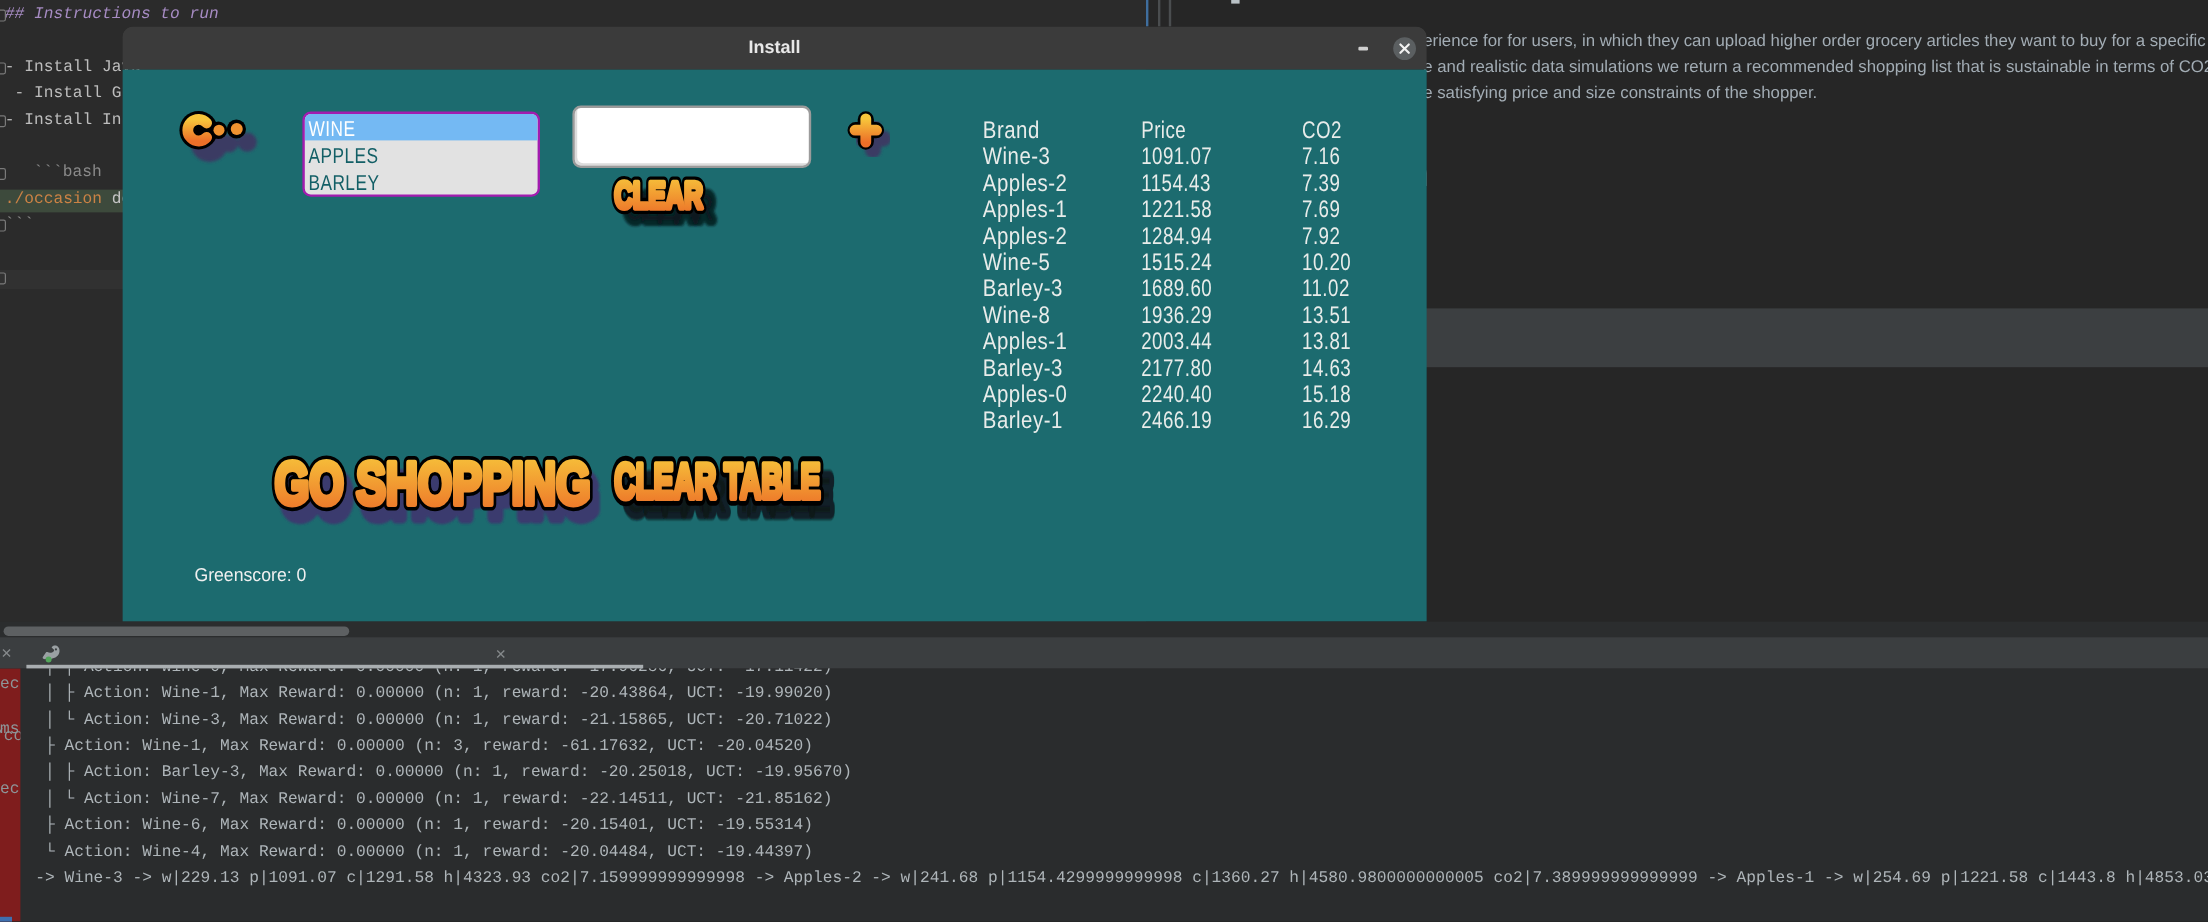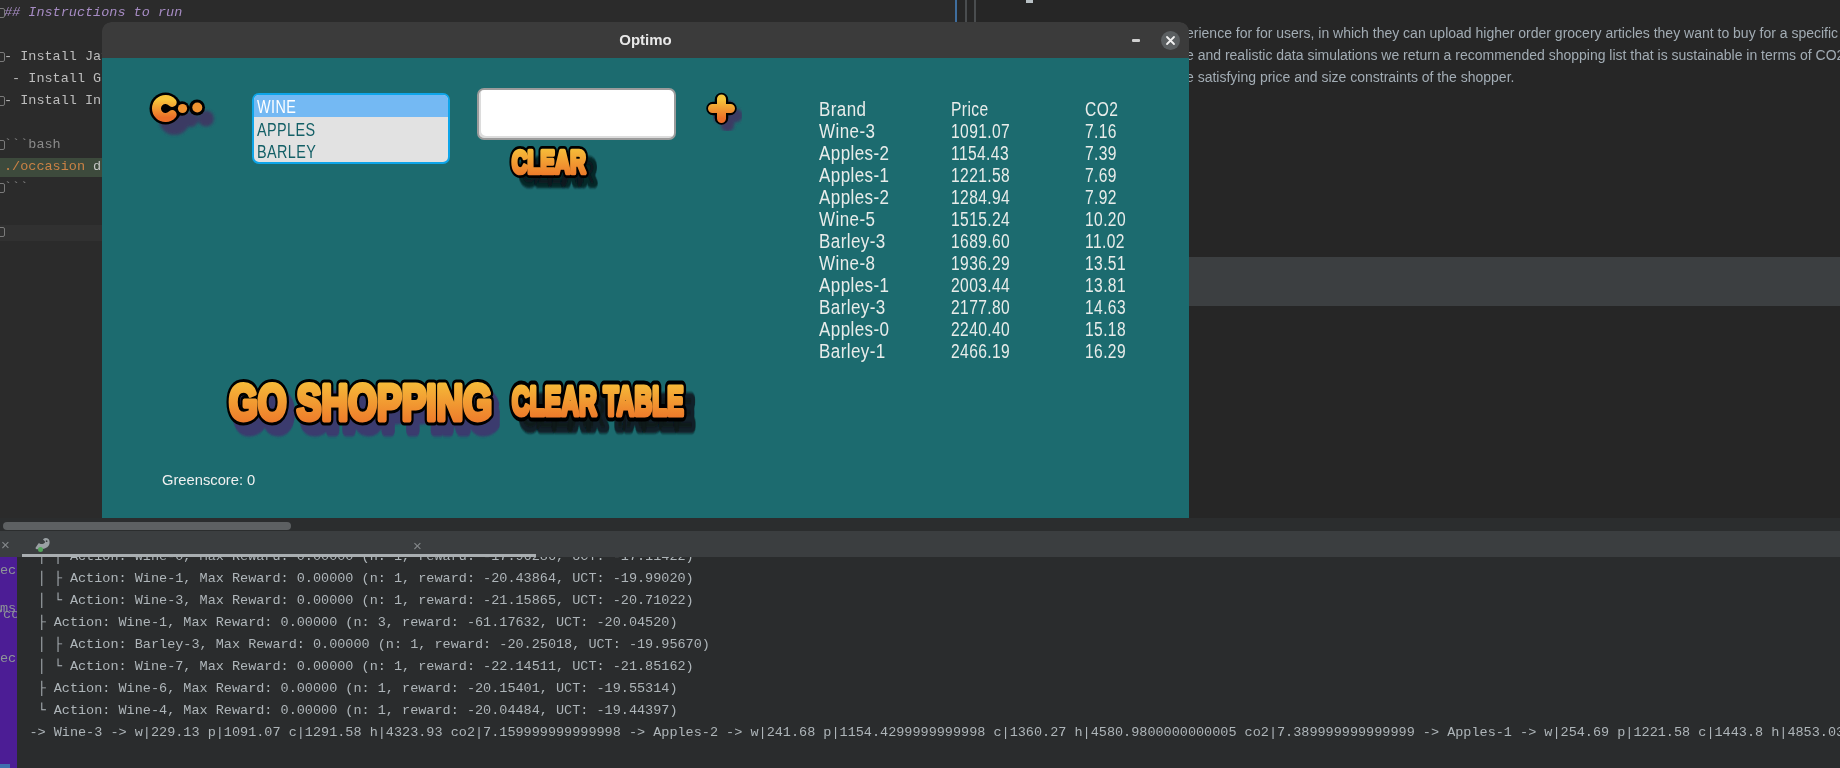--- a/index.html
+++ b/index.html
@@ -10,21 +10,21 @@
 </style>
 </head>
 <body>
 <div id="stage">
 
   <div class="abs" id="editor" style="left:0;top:0;width:955px;height:531px;background:#2b2b2b;overflow:hidden;">
     <div class="abs mono" style="left:4px;top:5px;color:#a78cc4;font-style:italic;">## Instructions to run</div>
     <div class="abs mono" style="left:4px;top:49px;color:#bdbdbd;">- Install Java</div>
     <div class="abs mono" style="left:4px;top:71px;color:#bdbdbd;"> - Install Gradle</div>
     <div class="abs mono" style="left:4px;top:93px;color:#bdbdbd;">- Install IntelliJ</div>
-    <div class="abs mono" style="left:4px;top:137px;color:#8a8a8a;">```bash</div>
+    <div class="abs mono" style="left:4px;top:137px;color:#8a8a8a;padding-left:24px;">```bash</div>
     <div class="abs" style="left:0;top:158px;width:955px;height:19px;background:#3d4a3c;"></div>
     <div class="abs mono" style="left:4px;top:159px;"><span style="color:#cb8245;">./occasion</span><span style="color:#c4c4c4;"> desktop:run</span></div>
     <div class="abs mono" style="left:4px;top:180px;color:#8a8a8a;">```</div>
     <div class="abs" style="left:0;top:225px;width:955px;height:16px;background:#313131;"></div>
 
     <div class="abs" style="left:-4px;top:8px;width:9px;height:10px;border:1.5px solid #7a7a7a;border-radius:2px;"></div>
     <div class="abs" style="left:-4px;top:52px;width:9px;height:10px;border:1.5px solid #7a7a7a;border-radius:2px;"></div>
     <div class="abs" style="left:-4px;top:96px;width:9px;height:10px;border:1.5px solid #7a7a7a;border-radius:2px;"></div>
     <div class="abs" style="left:-4px;top:140px;width:9px;height:10px;border:1.5px solid #7a7a7a;border-radius:2px;"></div>
     <div class="abs" style="left:-4px;top:183px;width:9px;height:10px;border:1.5px solid #7a7a7a;border-radius:2px;"></div>
@@ -66,39 +66,39 @@
     <div class="abs mono" style="left:0;top:22px;">     │ ├ Action: Wine-1, Max Reward: 0.00000 (n: 1, reward: -20.43864, UCT: -19.99020)</div>
     <div class="abs mono" style="left:0;top:44px;">     │ └ Action: Wine-3, Max Reward: 0.00000 (n: 1, reward: -21.15865, UCT: -20.71022)</div>
     <div class="abs mono" style="left:0;top:66px;">     ├ Action: Wine-1, Max Reward: 0.00000 (n: 3, reward: -61.17632, UCT: -20.04520)</div>
     <div class="abs mono" style="left:0;top:88px;">     │ ├ Action: Barley-3, Max Reward: 0.00000 (n: 1, reward: -20.25018, UCT: -19.95670)</div>
     <div class="abs mono" style="left:0;top:110px;">     │ └ Action: Wine-7, Max Reward: 0.00000 (n: 1, reward: -22.14511, UCT: -21.85162)</div>
     <div class="abs mono" style="left:0;top:132px;">     ├ Action: Wine-6, Max Reward: 0.00000 (n: 1, reward: -20.15401, UCT: -19.55314)</div>
     <div class="abs mono" style="left:0;top:154px;">     └ Action: Wine-4, Max Reward: 0.00000 (n: 1, reward: -20.04484, UCT: -19.44397)</div>
     <div class="abs mono" style="left:0;top:176px;">    -&gt; Wine-3 -&gt; w|229.13 p|1091.07 c|1291.58 h|4323.93 co2|7.159999999999998 -&gt; Apples-2 -&gt; w|241.68 p|1154.4299999999998 c|1360.27 h|4580.9800000000005 co2|7.389999999999999 -&gt; Apples-1 -&gt; w|254.69 p|1221.58 c|1443.8 h|4853.0300000000007 co2|7.69</div>
   </div>
 
-  <div class="abs" style="left:0;top:557px;width:17px;height:211px;background:#4c1d95;overflow:hidden;">
+  <div class="abs" style="left:0;top:557px;width:17px;height:211px;background:#7f1d1d;overflow:hidden;">
     <div class="abs mono" style="left:0;top:6px;color:#8e9598;">ec</div>
     <div class="abs mono" style="left:0;top:44px;color:#8e9598;">ms</div>
     <div class="abs mono" style="left:-5px;top:50px;color:#8e9598;">/co</div>
     <div class="abs mono" style="left:0;top:94px;color:#8e9598;">ec</div>
   </div>
 
   <div class="abs" id="win" style="left:102px;top:22px;width:1087px;height:496px;border-radius:9px 9px 0 0;overflow:hidden;">
 
     <div class="abs" style="left:0;top:0;width:1087px;height:36px;background:#3b3b3b;border-radius:9px 9px 0 0;"></div>
     <div class="abs" style="left:0;top:36px;width:1087px;height:460px;background:#1c6b6f;"></div>
-    <div class="abs" style="left:0;top:9px;width:1087px;text-align:center;color:#e8e8e8;font-size:15px;font-weight:bold;">Optimo</div>
+    <div class="abs" style="left:0;top:9px;width:1087px;text-align:center;color:#e8e8e8;font-size:15px;font-weight:bold;">Install</div>
     <div class="abs" style="left:1030px;top:17px;width:8px;height:2.5px;background:#cfcfcf;border-radius:1px;"></div>
     <div class="abs" style="left:1059px;top:9px;width:19px;height:19px;border-radius:50%;background:#5b5f61;"></div>
     <svg class="abs" style="left:1059px;top:9px;" width="19" height="19" viewBox="0 0 19 19">
       <path d="M6 6 L13 13 M13 6 L6 13" stroke="#f2f2f2" stroke-width="1.8" stroke-linecap="round"></path>
     </svg>
 
-    <div class="abs" style="left:150px;top:71px;width:198px;height:71px;background:#e2e2e2;border:2px solid #0ea5e9;border-radius:7px;overflow:hidden;">
+    <div class="abs" style="left:150px;top:71px;width:198px;height:71px;background:#e2e2e2;border:2px solid #a21caf;border-radius:7px;overflow:hidden;">
       <div class="abs" style="left:0;top:0;width:194px;height:21.5px;background:#74b9f3;"></div>
       <div class="abs" style="left:3px;top:1px;width:190px;height:22px;color:#ffffff;font-size:18px;letter-spacing:0.5px;transform:scaleX(0.8);transform-origin:left center;line-height:22px;">WINE</div>
       <div class="abs" style="left:3px;top:23.5px;width:190px;height:22px;color:#135f66;font-size:18px;letter-spacing:0.5px;transform:scaleX(0.8);transform-origin:left center;line-height:22px;">APPLES</div>
       <div class="abs" style="left:3px;top:46px;width:190px;height:22px;color:#135f66;font-size:18px;letter-spacing:0.5px;transform:scaleX(0.8);transform-origin:left center;line-height:22px;">BARLEY</div>
     </div>
 
     <div class="abs" style="left:375px;top:66px;width:199px;height:52px;background:#ffffff;border:2px solid #9b9b9b;border-radius:7px;box-shadow:inset 2px -2px 0 #dcdcdc;"></div>
 
     <div class="abs" style="left:717px;top:76px;width:200px;color:#e8ecea;font-size:20px;line-height:22px;letter-spacing:0.5px;transform:scaleX(0.85);transform-origin:left top;">Brand<br>Wine-3<br>Apples-2<br>Apples-1<br>Apples-2<br>Wine-5<br>Barley-3<br>Wine-8<br>Apples-1<br>Barley-3<br>Apples-0<br>Barley-1</div>
     <div class="abs" style="left:849px;top:76px;width:200px;color:#e8ecea;font-size:20px;line-height:22px;letter-spacing:0.5px;transform:scaleX(0.78);transform-origin:left top;">Price<br>1091.07<br>1154.43<br>1221.58<br>1284.94<br>1515.24<br>1689.60<br>1936.29<br>2003.44<br>2177.80<br>2240.40<br>2466.19</div>

